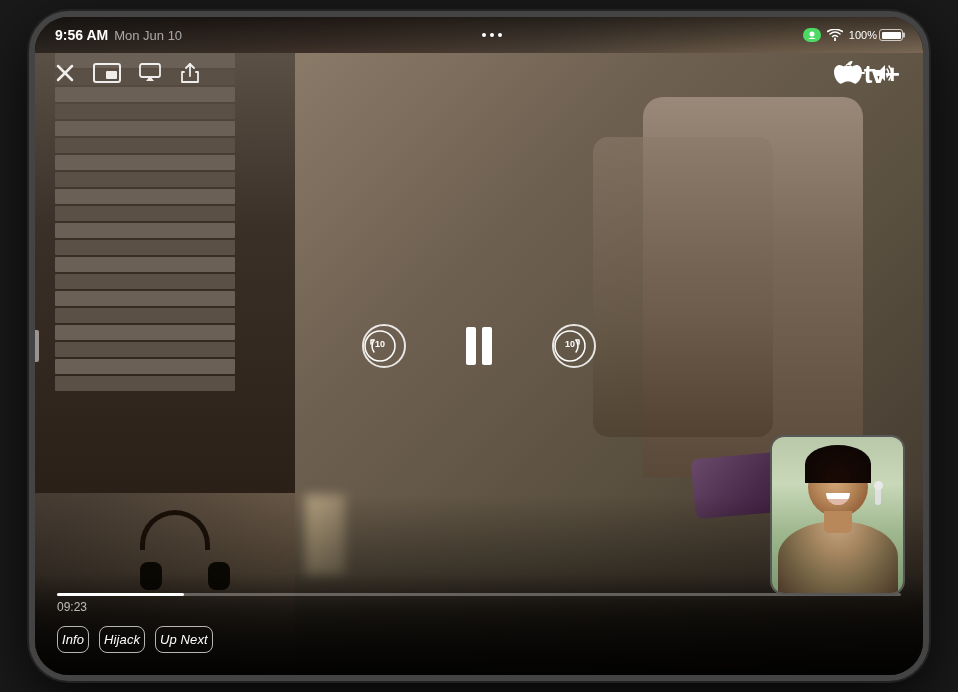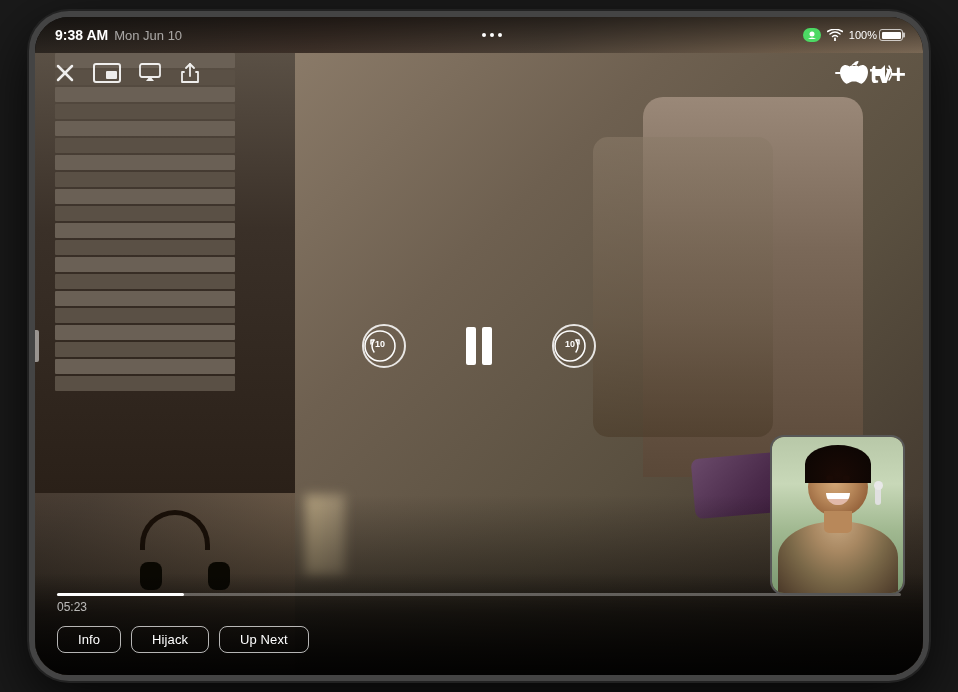--- a/index.html
+++ b/index.html
@@ -129,21 +129,21 @@
       width: 11px;
       height: 8px;
       background: #fff;
       border-radius: 1px;
     }
 
     
     .appletv-logo {
       position: absolute;
       top: 42px;
-      right: 18px;
+      right: 24px;
       z-index: 10;
       display: flex;
       align-items: center;
       gap: 2px;
     }
 
     .appletv-logo-text {
       color: #fff;
       font-size: 26px;
       font-weight: 700;
@@ -242,24 +242,25 @@
       gap: 10px;
       align-items: center;
     }
 
     .action-btn {
       border: 1.5px solid rgba(255,255,255,0.7);
       border-radius: 8px;
       color: #fff;
       font-size: 13px;
       font-weight: 500;
-      padding: 5px 20px;
+      padding: 5px 4px;
       background: transparent;
       cursor: pointer;
       letter-spacing: 0.1px;
+      font-style: italic;
     }
 
     
     .facetime-pip {
       position: absolute;
       bottom: 80px;
       right: 18px;
       width: 135px;
       height: 160px;
       border-radius: 14px;
@@ -349,21 +350,21 @@
 
     <div style="position:absolute;left:0;right:0;bottom:0;height:180px;background:linear-gradient(to top,rgba(10,8,5,0.9) 0%,rgba(10,8,5,0.6) 40%,transparent 100%);z-index:6;"></div>
 
     <div style="position:absolute;left:270px;bottom:100px;width:40px;height:80px;background:linear-gradient(90deg,rgba(200,180,140,0.8),rgba(220,200,160,0.4));z-index:4;filter:blur(6px);"></div>
   </div>
 
   <div class="sidebar-indicator"></div>
 
   <div class="status-bar">
     <div style="display:flex;align-items:center;gap:6px;">
-      <span class="status-time">9:38 AM</span>
+      <span class="status-time">9:56 AM</span>
       <span style="color:rgba(255,255,255,0.6);font-size:13px;">Mon Jun 10</span>
     </div>
     <div class="status-center">
       <div class="status-dot"></div>
       <div class="status-dot"></div>
       <div class="status-dot"></div>
     </div>
     <div class="status-right">
 
       <div style="width:18px;height:14px;border-radius:9px;background:#4cd964;display:flex;align-items:center;justify-content:center;">
@@ -462,21 +463,21 @@
         <path d="M22 22 Q26 16 22 10" stroke="white" stroke-width="1.5" fill="none" stroke-linecap="round"></path>
         <path d="M22 10 L25 10 L25 14" stroke="white" stroke-width="1.5" fill="none" stroke-linecap="round" stroke-linejoin="round"></path>
       </svg>
     </div>
   </div>
 
   <div class="bottom-overlay">
     <div class="progress-bar-container">
       <div class="progress-bar-fill"></div>
     </div>
-    <div class="time-label">05:23</div>
+    <div class="time-label">09:23</div>
     <div class="action-buttons">
       <button class="action-btn">Info</button>
       <button class="action-btn">Hijack</button>
       <button class="action-btn">Up Next</button>
     </div>
   </div>
 
   <div class="facetime-pip">
     <div class="facetime-person">
 

